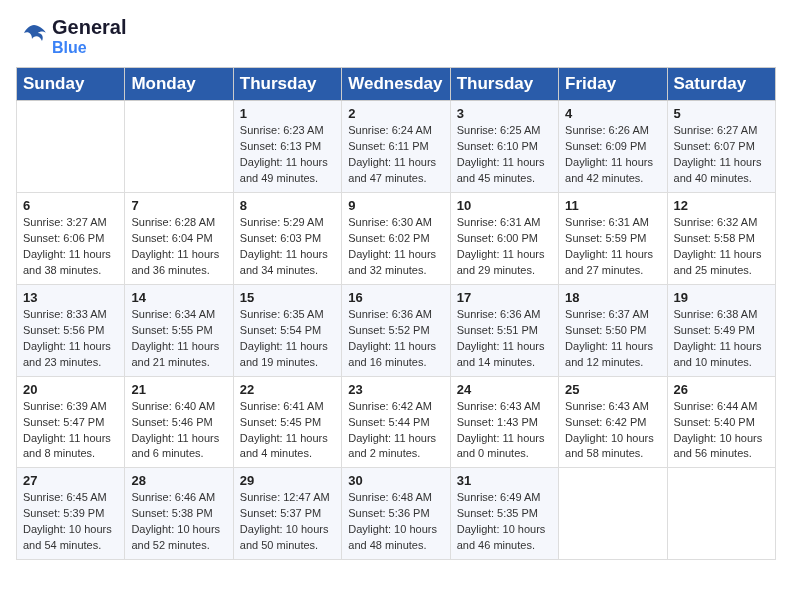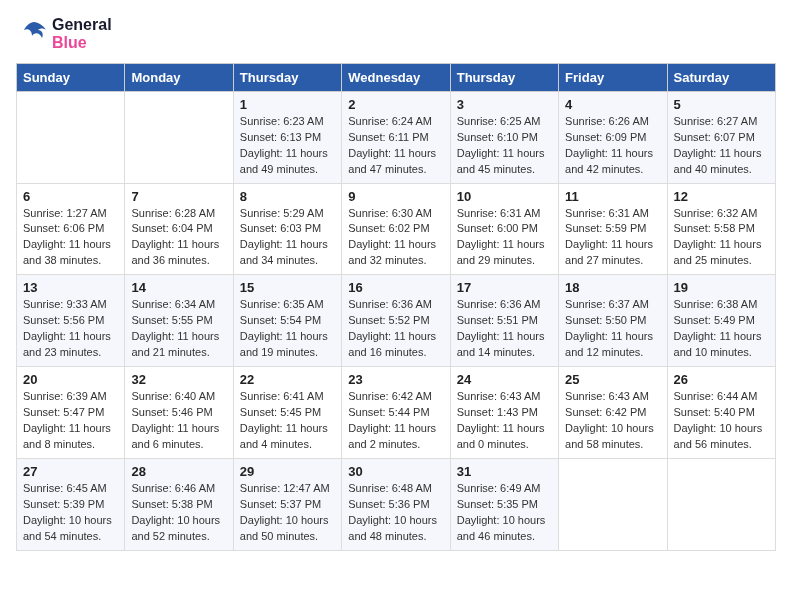--- a/index.html
+++ b/index.html
@@ -37,21 +37,21 @@
     table {
       width: 100%;
       border-collapse: collapse;
       table-layout: fixed;
     }
     thead th {
       background-color: #2a5caa;
       color: #fff;
       text-align: left;
       padding: 6px 6px;
-      font-size: 13px;
+      font-size: 17px;
       font-weight: bold;
       border: 1px solid #ccc;
     }
     tbody td {
       vertical-align: top;
       padding: 5px 6px;
       font-size: 11px;
       color: #333;
       border: 1px solid #ddd;
       height: 80px;
@@ -83,22 +83,22 @@
 <body>
 
 <div class="header">
   <div class="logo">
     <div style="display:flex;flex-direction:column;align-items:flex-start;">
       <div style="display:flex;align-items:center;gap:4px;">
         <svg width="32" height="32" viewBox="0 0 32 32" xmlns="http://www.w3.org/2000/svg">
           <path d="M18 4 C22 4 28 8 30 12 C28 10 24 10 22 12 C26 12 28 16 26 20 C24 14 18 14 16 18 C16 12 12 10 8 12 C10 8 14 4 18 4Z" fill="#2a5caa"></path>
         </svg>
         <div style="display:flex;flex-direction:column;line-height:1.15;">
-          <span style="font-size:16px;font-weight:bold;color:#1a1a2e;">General</span>
-          <span style="font-size:16px;font-weight:bold;color:#ec4899;">Blue</span>
+          <span style="font-size:20px;font-weight:bold;color:#1a1a2e;">General</span>
+          <span style="font-size:16px;font-weight:bold;color:#3b82f6;">Blue</span>
         </div>
       </div>
     </div>
   </div>
   <div class="title-block">
     <div class="month-title"></div>
     <div class="subtitle"></div>
   </div>
 </div>
 
@@ -145,21 +145,21 @@
         <td>
           <span class="day-num">5</span>
           <div class="cell-content">Sunrise: 6:27 AM
 Sunset: 6:07 PM
 Daylight: 11 hours and 40 minutes.</div>
         </td>
       </tr>
       <tr>
         <td>
           <span class="day-num">6</span>
-          <div class="cell-content">Sunrise: 1:27 AM
+          <div class="cell-content">Sunrise: 3:27 AM
 Sunset: 6:06 PM
 Daylight: 11 hours and 38 minutes.</div>
         </td>
         <td>
           <span class="day-num">7</span>
           <div class="cell-content">Sunrise: 6:28 AM
 Sunset: 6:04 PM
 Daylight: 11 hours and 36 minutes.</div>
         </td>
         <td>
@@ -189,21 +189,21 @@
         <td>
           <span class="day-num">12</span>
           <div class="cell-content">Sunrise: 6:32 AM
 Sunset: 5:58 PM
 Daylight: 11 hours and 25 minutes.</div>
         </td>
       </tr>
       <tr>
         <td>
           <span class="day-num">13</span>
-          <div class="cell-content">Sunrise: 9:33 AM
+          <div class="cell-content">Sunrise: 8:33 AM
 Sunset: 5:56 PM
 Daylight: 11 hours and 23 minutes.</div>
         </td>
         <td>
           <span class="day-num">14</span>
           <div class="cell-content">Sunrise: 6:34 AM
 Sunset: 5:55 PM
 Daylight: 11 hours and 21 minutes.</div>
         </td>
         <td>
@@ -238,21 +238,21 @@
         </td>
       </tr>
       <tr>
         <td>
           <span class="day-num">20</span>
           <div class="cell-content">Sunrise: 6:39 AM
 Sunset: 5:47 PM
 Daylight: 11 hours and 8 minutes.</div>
         </td>
         <td>
-          <span class="day-num">32</span>
+          <span class="day-num">21</span>
           <div class="cell-content">Sunrise: 6:40 AM
 Sunset: 5:46 PM
 Daylight: 11 hours and 6 minutes.</div>
         </td>
         <td>
           <span class="day-num">22</span>
           <div class="cell-content">Sunrise: 6:41 AM
 Sunset: 5:45 PM
 Daylight: 11 hours and 4 minutes.</div>
         </td>

